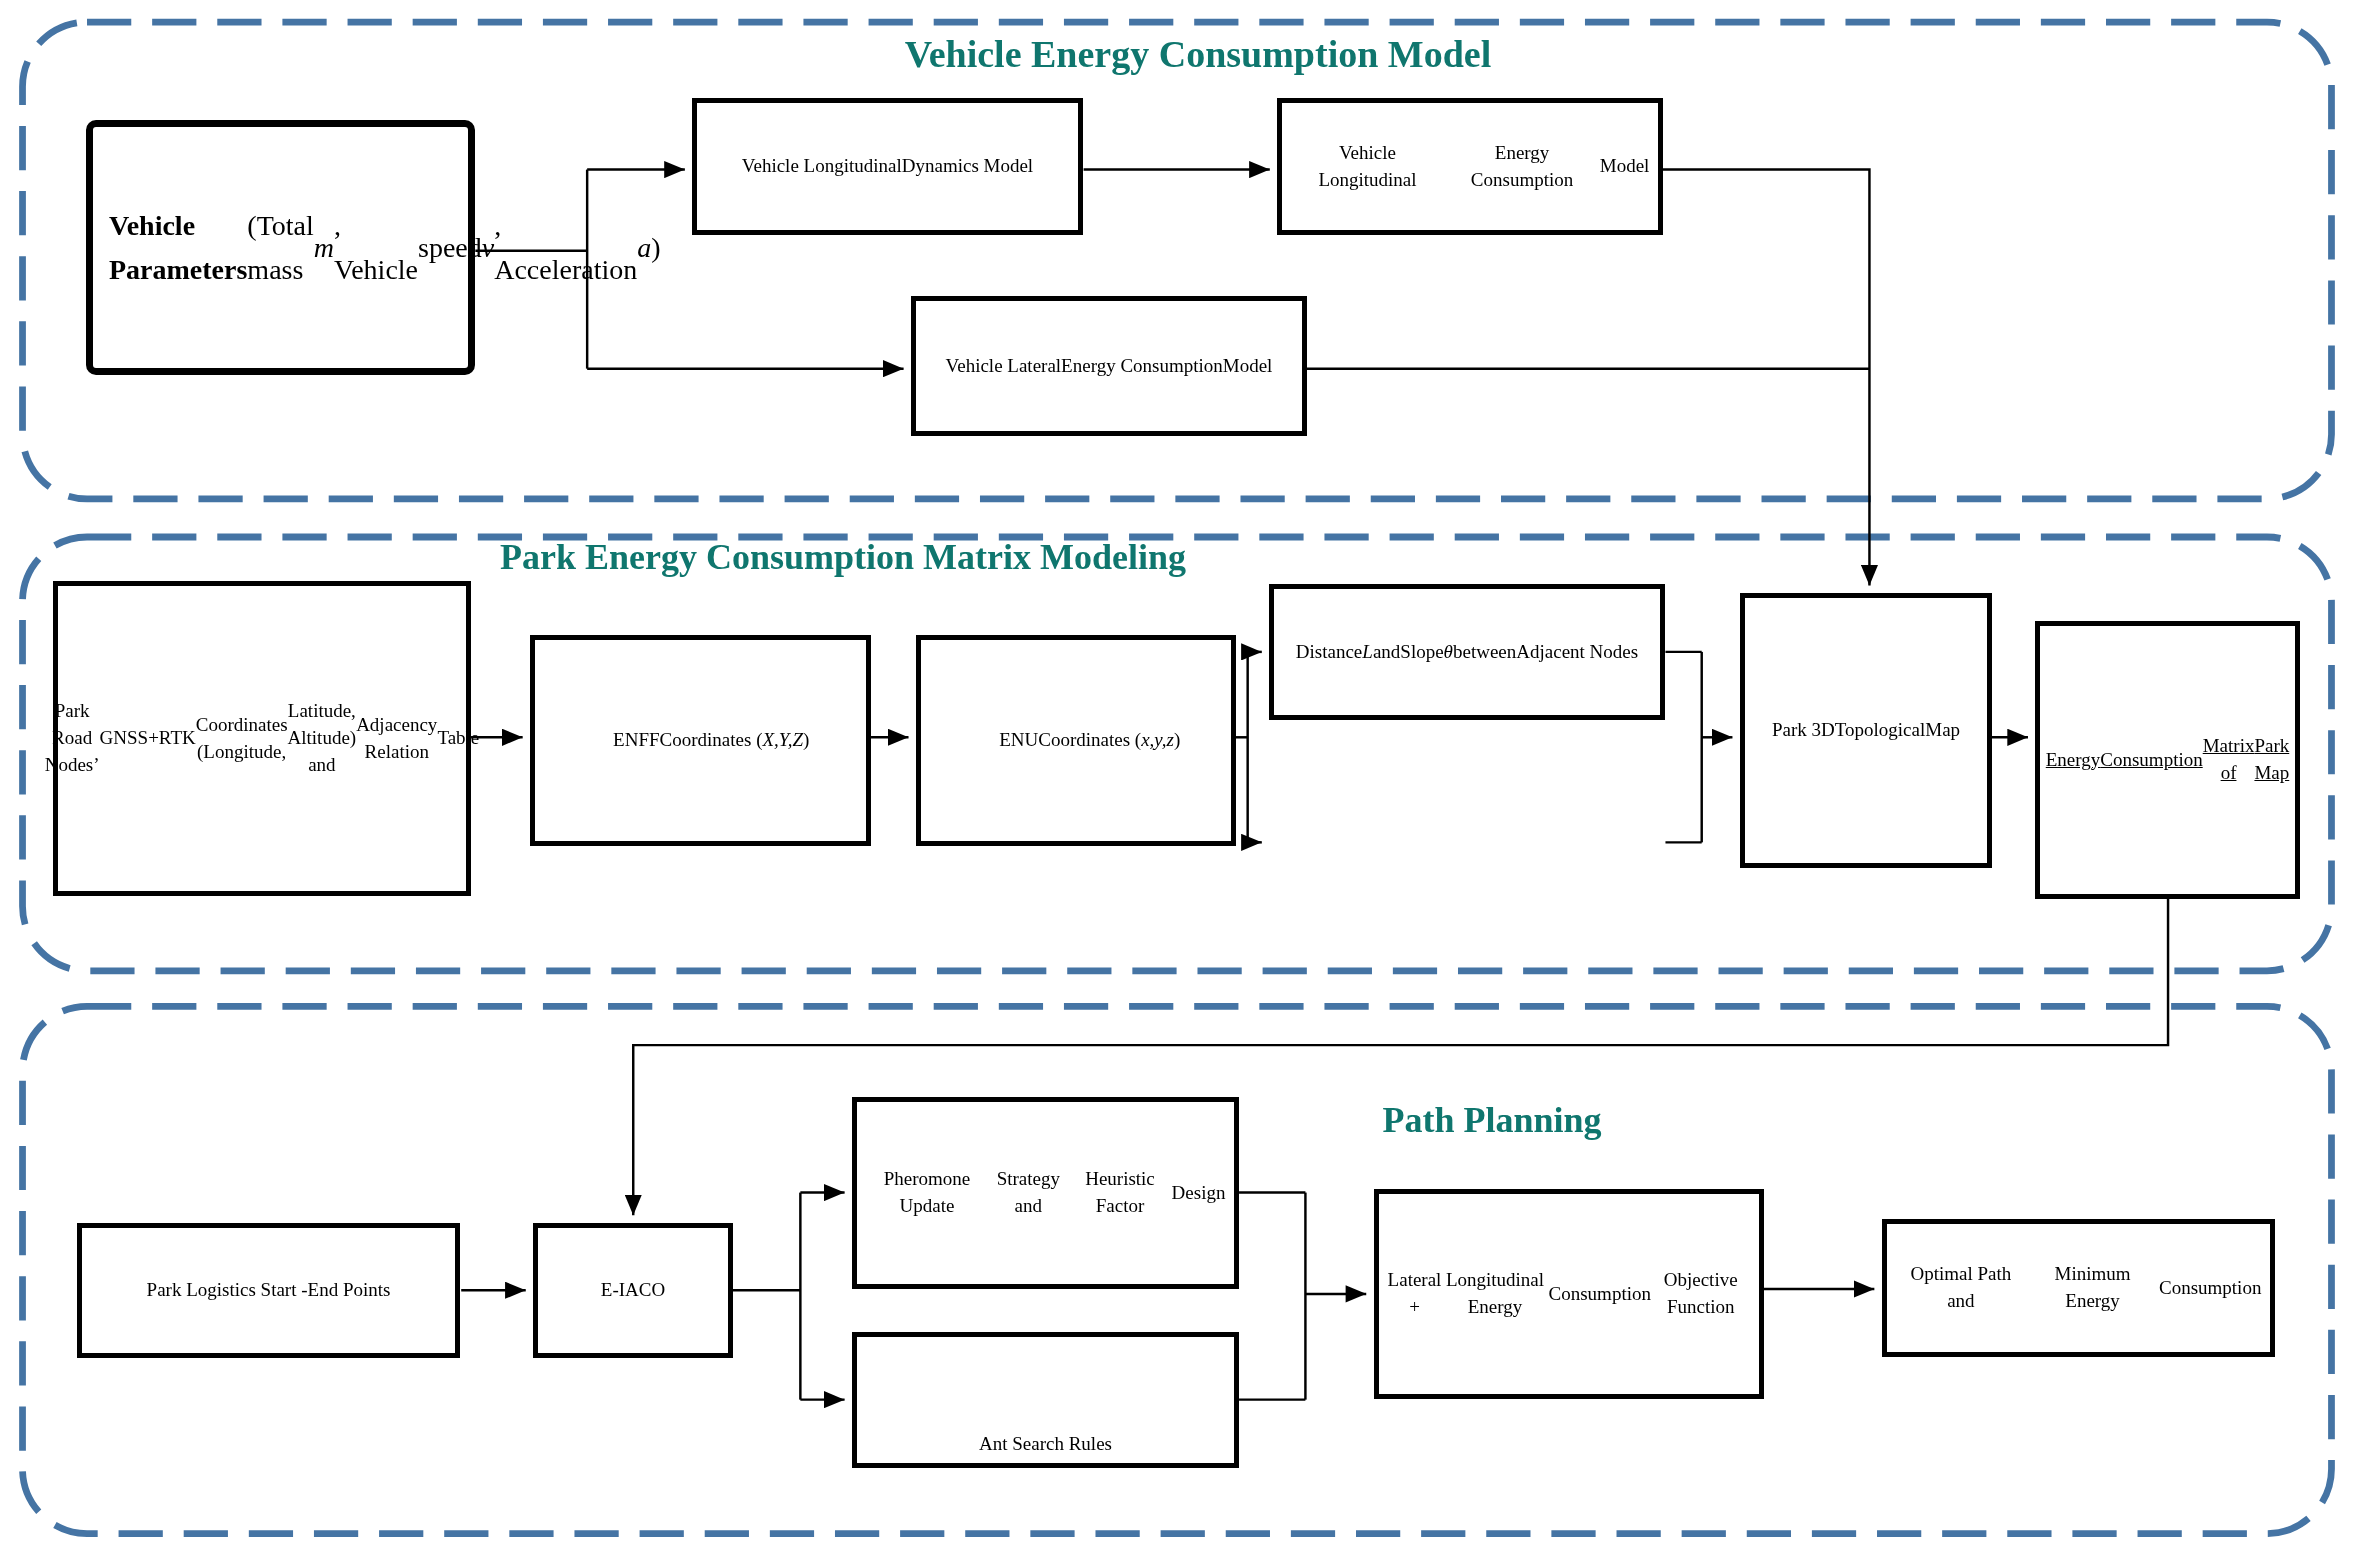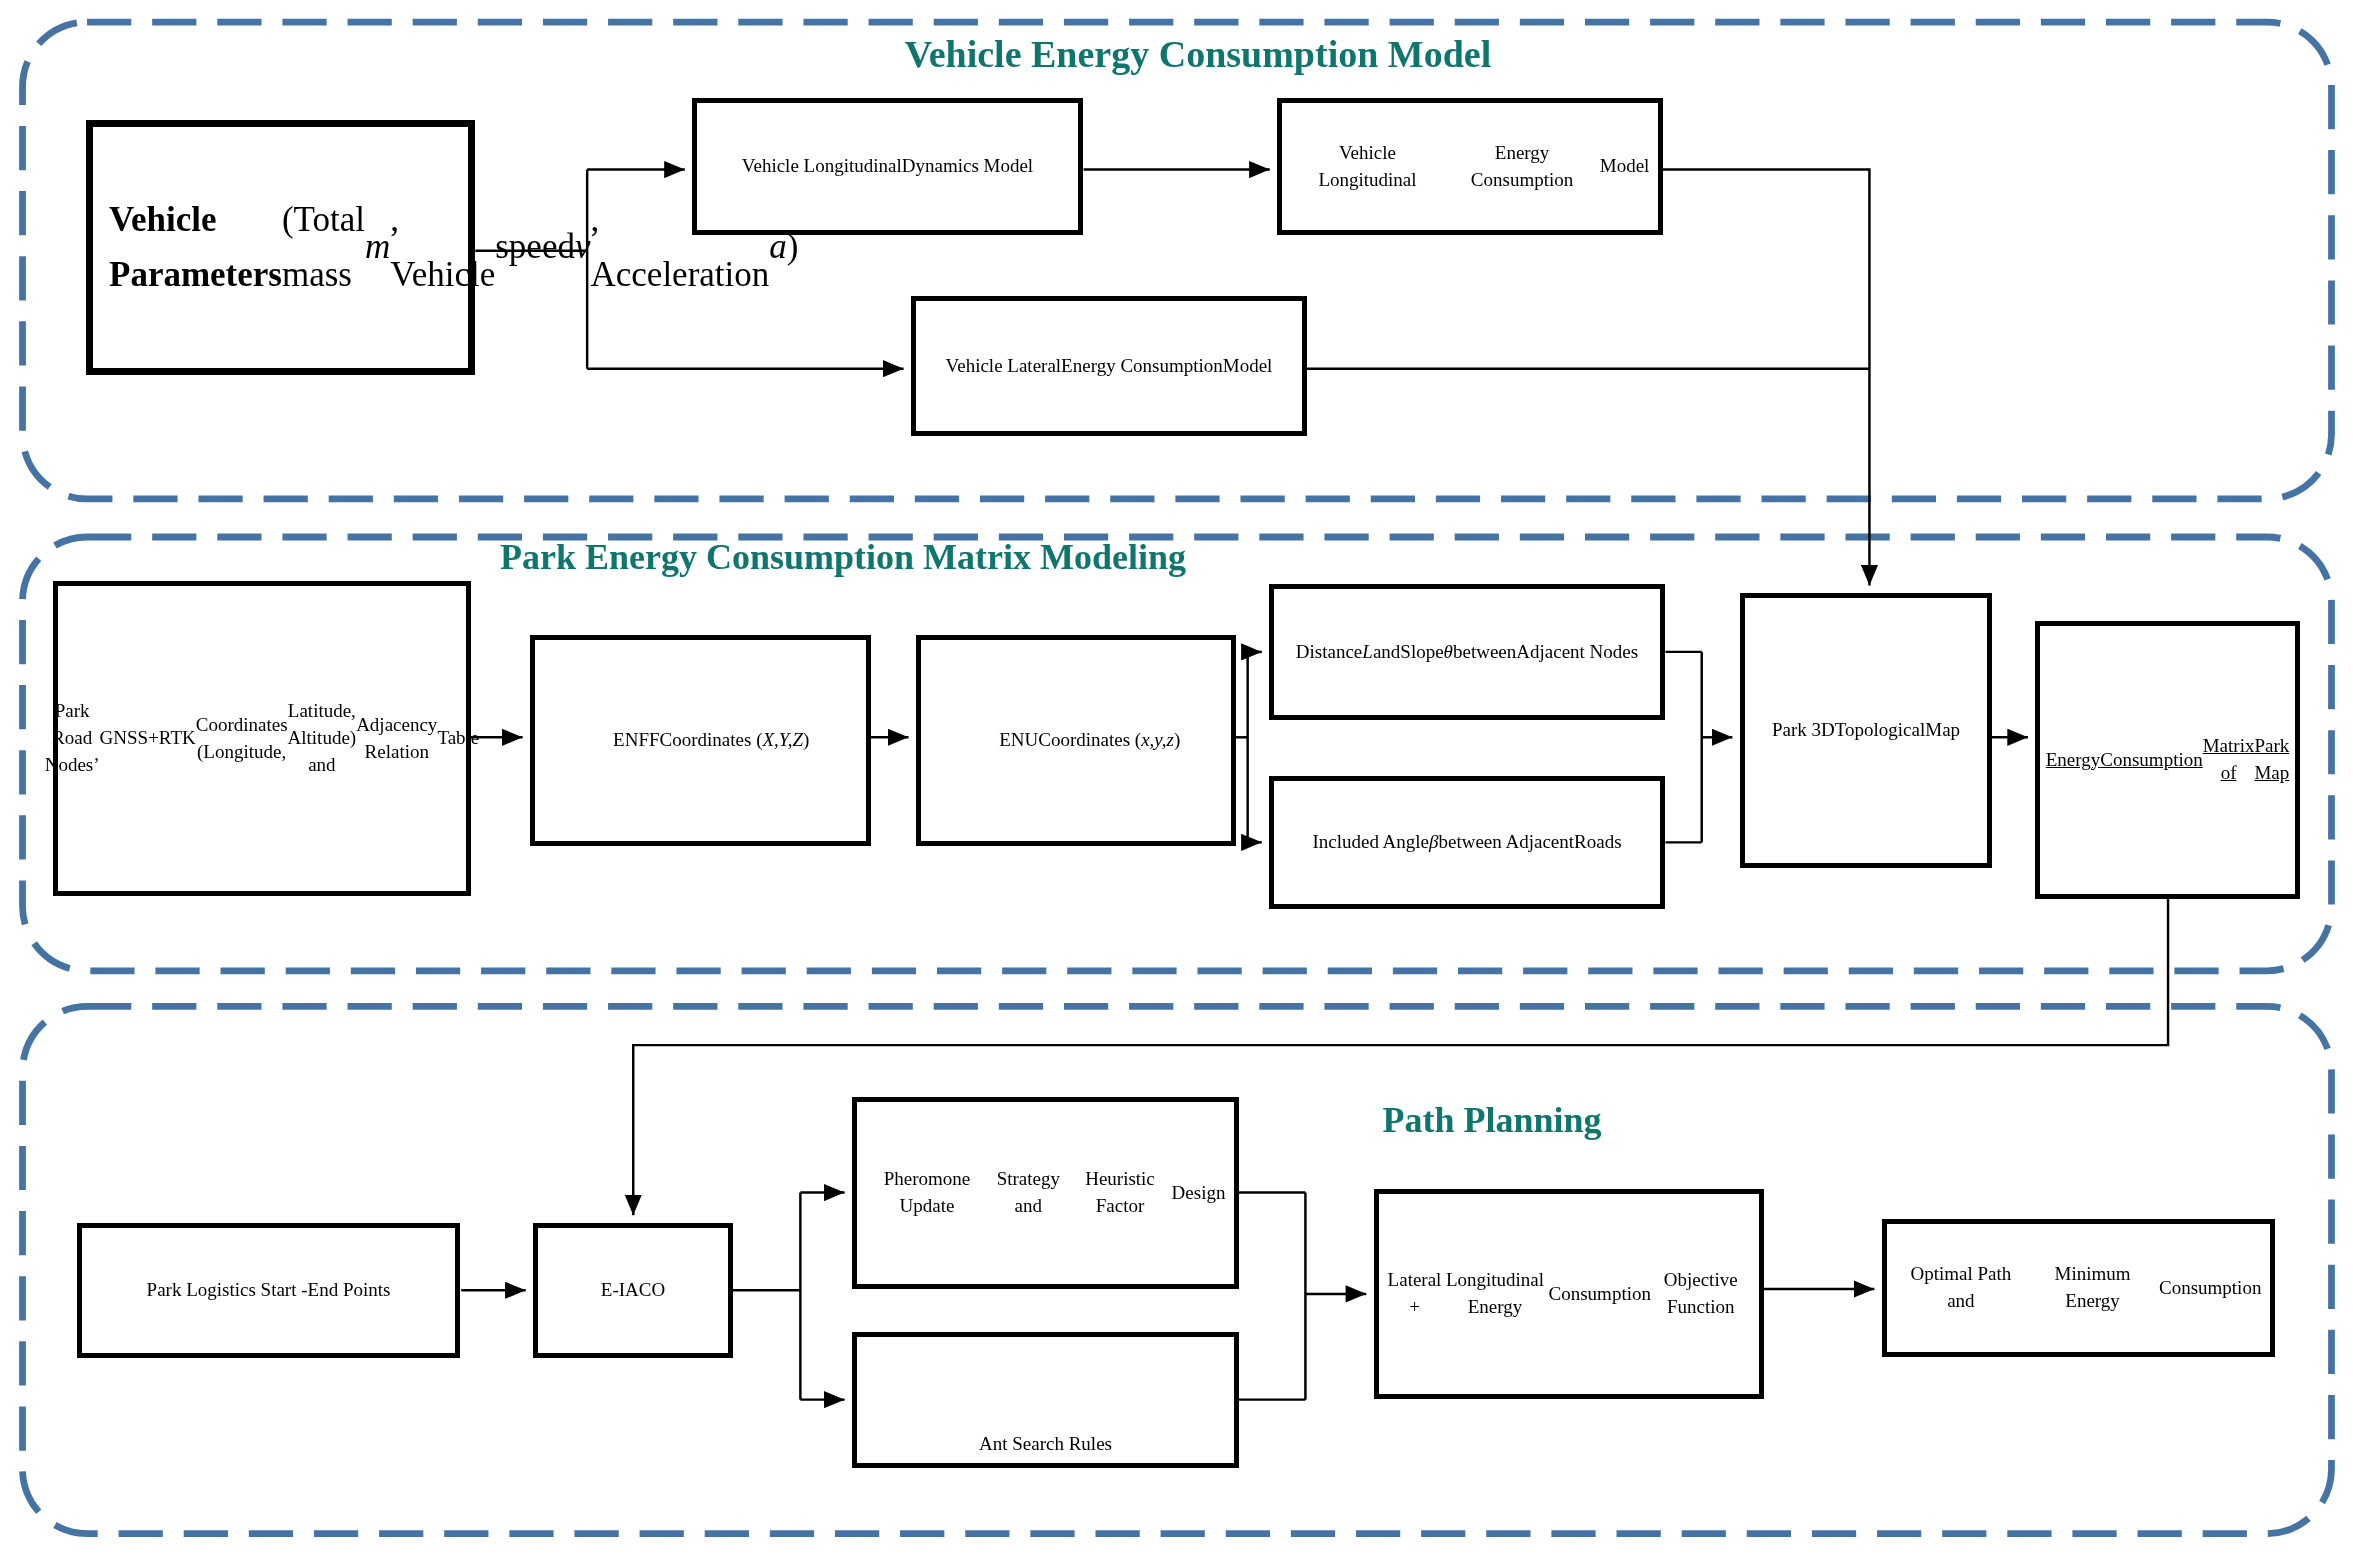--- a/index.html
+++ b/index.html
@@ -30,22 +30,23 @@
     text-align:center;
     font-size:19px;
     line-height:1.42;
     padding:4.9px 8.6px;
   }
   .node.align-left{
     justify-content:flex-start;
     text-align:left;
     padding-left:16px;
     border-width:7.4px;
-    font-size:35px;
+    font-size:28px;
     line-height:1.55;
+    border-radius:10px;
   }
 </style>
 </head>
 <body>
 
 <div id="canvas">
 
   <svg id="wires" viewBox="0 0 3830 2539" xmlns="http://www.w3.org/2000/svg">
     <defs>
       <marker id="arrow" viewBox="0 0 12 10" refX="12" refY="5" markerWidth="34" markerHeight="28" orient="auto" markerUnits="userSpaceOnUse">
@@ -170,28 +171,20 @@
       <span>Distance </span>
       <span style="font-style: italic;">L</span>
       <span> and</span>
       <br>
       <span>Slope </span>
       <span style="font-style: italic;">θ</span>
       <span> between</span>
       <br>
       <span>Adjacent Nodes</span>
     </div>
-  <div class="node" style="left:1269px;top:776px;width:396px;height:133px;">
-      <span>Included Angle </span>
-      <span style="font-style: italic;">β</span>
-      <br>
-      <span>between Adjacent</span>
-      <br>
-      <span>Roads</span>
-    </div>
   <div class="node" style="left:1740px;top:593px;width:252px;height:275px;">
       <span>Park 3D</span>
       <br>
       <span>Topological</span>
       <br>
       <span>Map</span>
     </div>
   <div class="node" style="left:2035px;top:621px;width:265px;height:278px;text-decoration:underline;">
       <span>Energy</span>
       <br>

